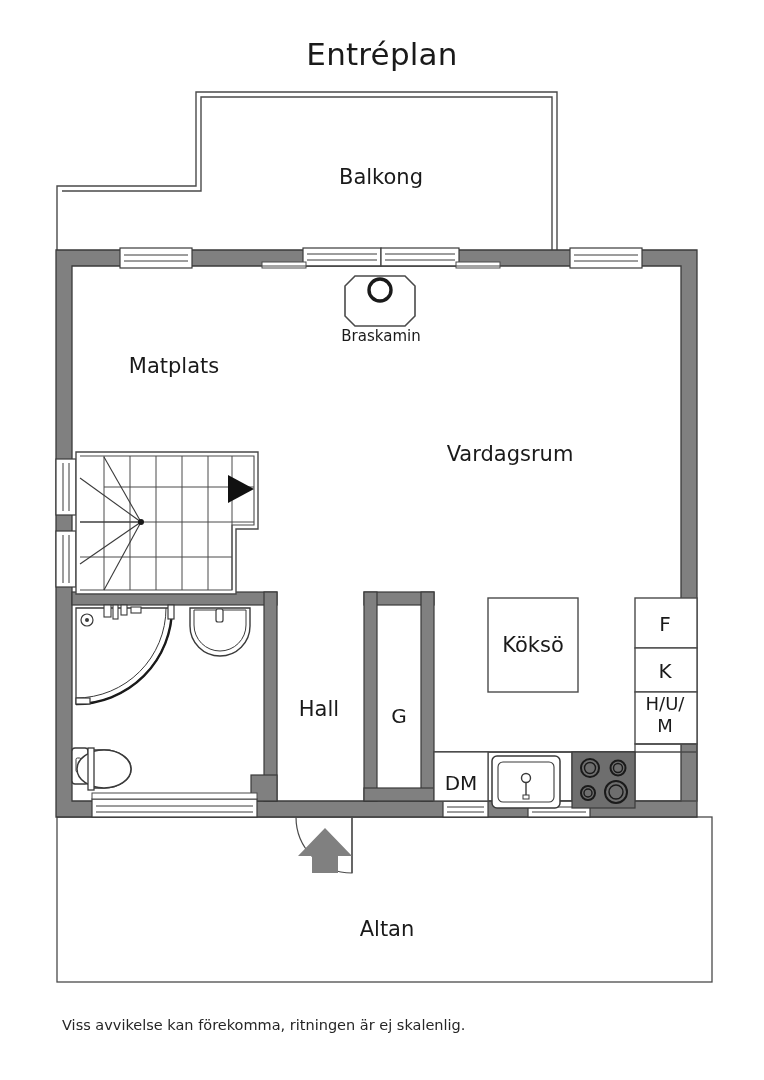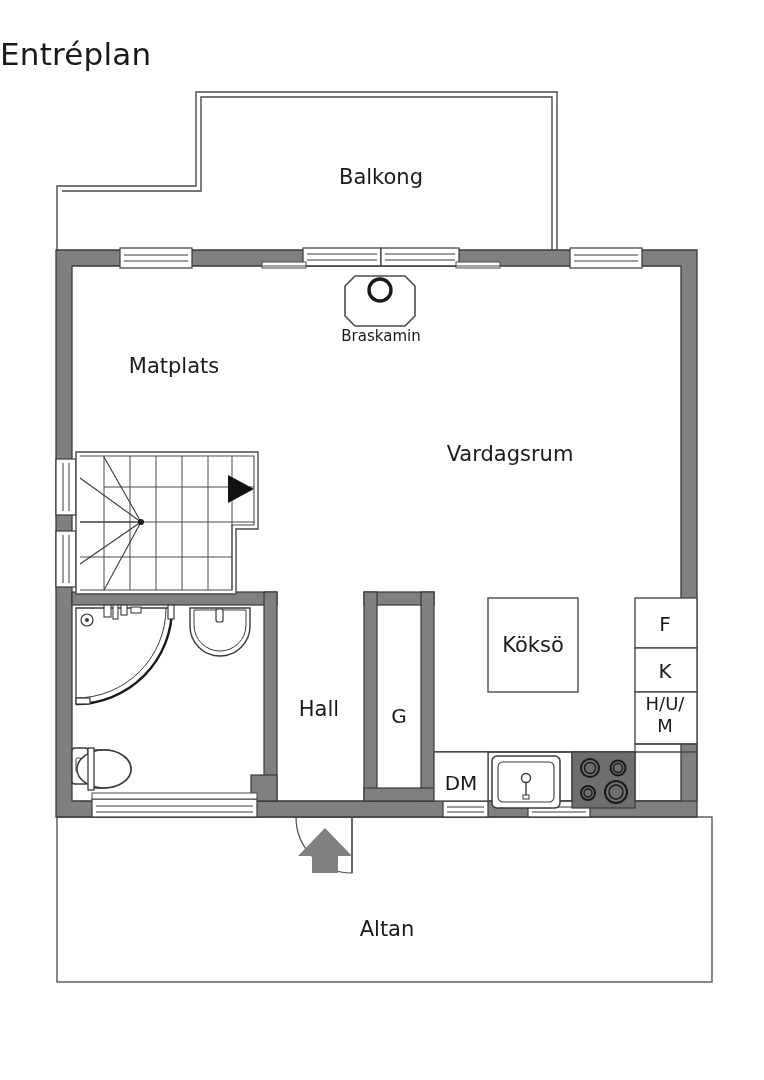--- a/index.html
+++ b/index.html
@@ -18,20 +18,21 @@
     position: absolute;
     left: 0; top: 0;
     width: 764px;
     height: 1080px;
   }
   .title {
     position: absolute;
     left: 0;
     top: 36px;
     width: 764px;
+    text-align: center;
     font-size: 31px;
     color: #1a1a1a;
     letter-spacing: 0.2px;
   }
   .footnote {
     position: absolute;
     left: 62px;
     top: 1017px;
     font-size: 14.5px;
     color: #262626;
@@ -267,14 +268,15 @@
       <text class="roomlabel" x="399" y="723" font-size="20" text-anchor="middle">G</text>
       <text class="roomlabel" x="461" y="790" font-size="20" text-anchor="middle">DM</text>
       <text class="roomlabel" x="665" y="631" font-size="20" text-anchor="middle">F</text>
       <text class="roomlabel" x="665" y="678" font-size="20" text-anchor="middle">K</text>
       <text class="roomlabel" x="665" y="710" font-size="18" text-anchor="middle">H/U/</text>
       <text class="roomlabel" x="665" y="732" font-size="18" text-anchor="middle">M</text>
     </g>
 
   </svg>
 
+  <div class="footnote">Viss avvikelse kan förekomma, ritningen är ej skalenlig.</div>
 
 </div>
 
 </body></html>

